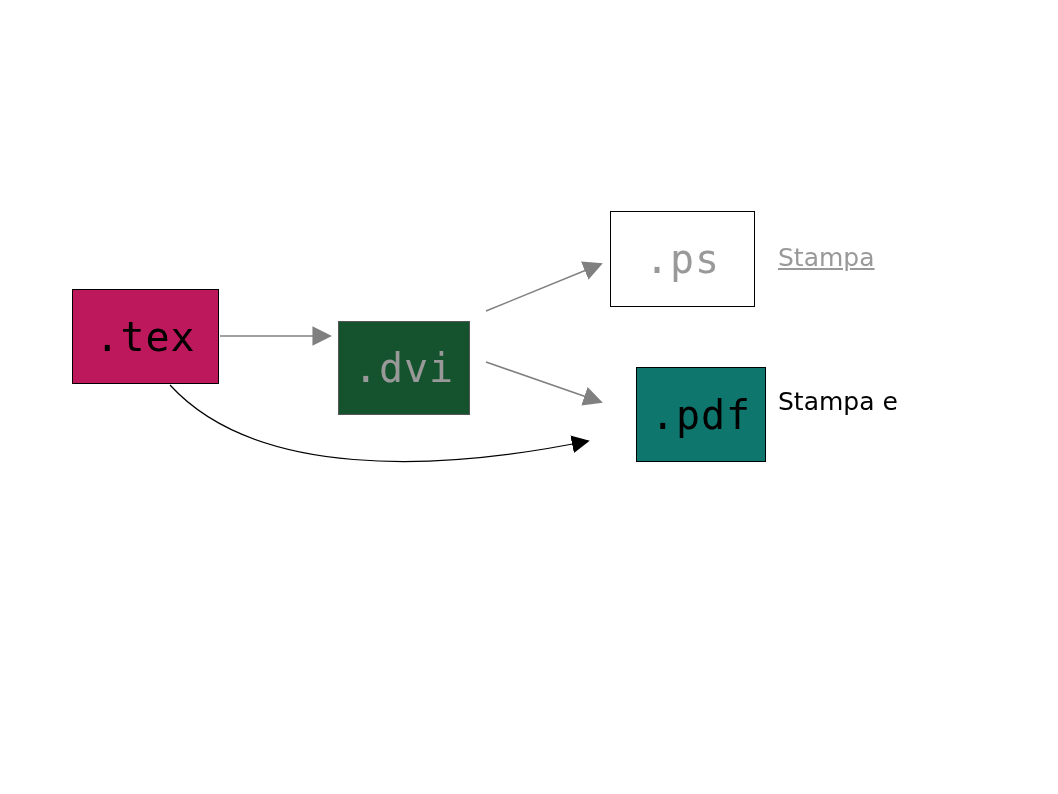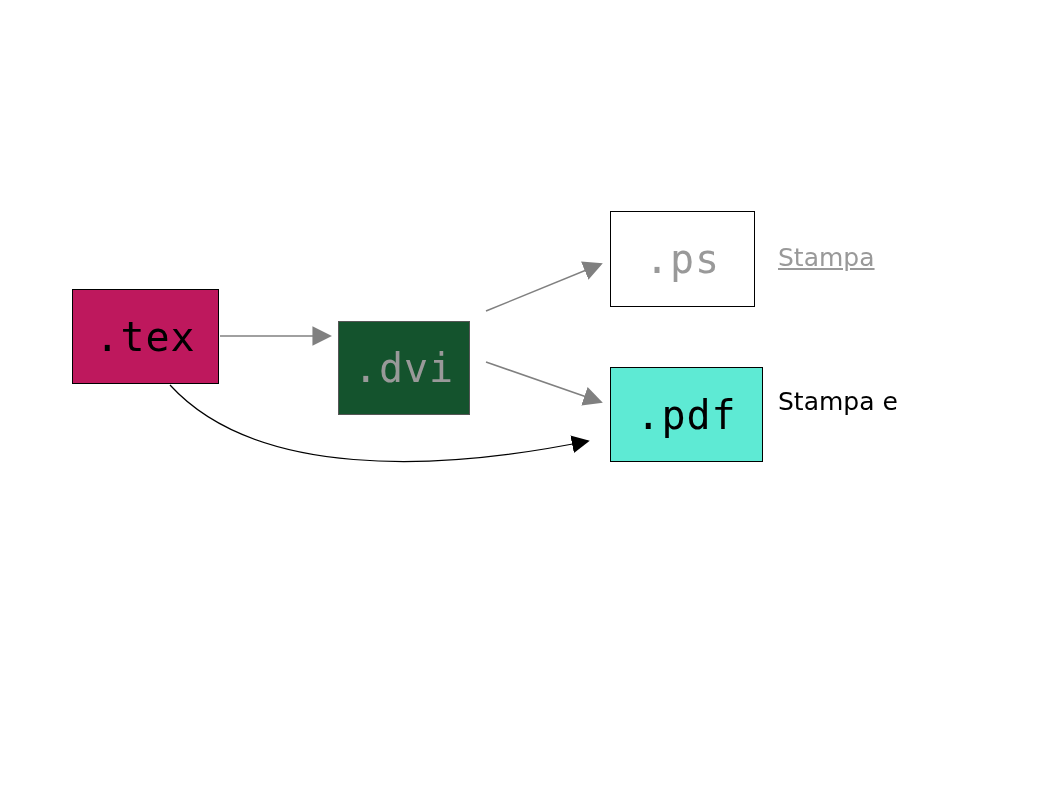--- a/index.html
+++ b/index.html
@@ -51,22 +51,22 @@
     margin-top: 32px;
   }
   .node-ps {
     left: 610px; top: 211px;  width: 145px; height: 96px;
     background: #ffffff;
     border: 1px solid #000000;
     color: #999999;
     text-align: right;
   }
   .node-pdf {
-    left: 610px; top: 367px;  width: 153px; height: 95px;
-    background: #5eead4;
+    left: 636px; top: 367px;  width: 130px; height: 95px;
+    background: #0f766e;
     border: 1px solid #000000;
     color: #000000;
   }
   .note {
     position: absolute;
     font-family: "DejaVu Sans", "Liberation Sans", sans-serif;
     font-size: 25px;
   }
   .note-ps {
     left: 778px; top: 243px;

